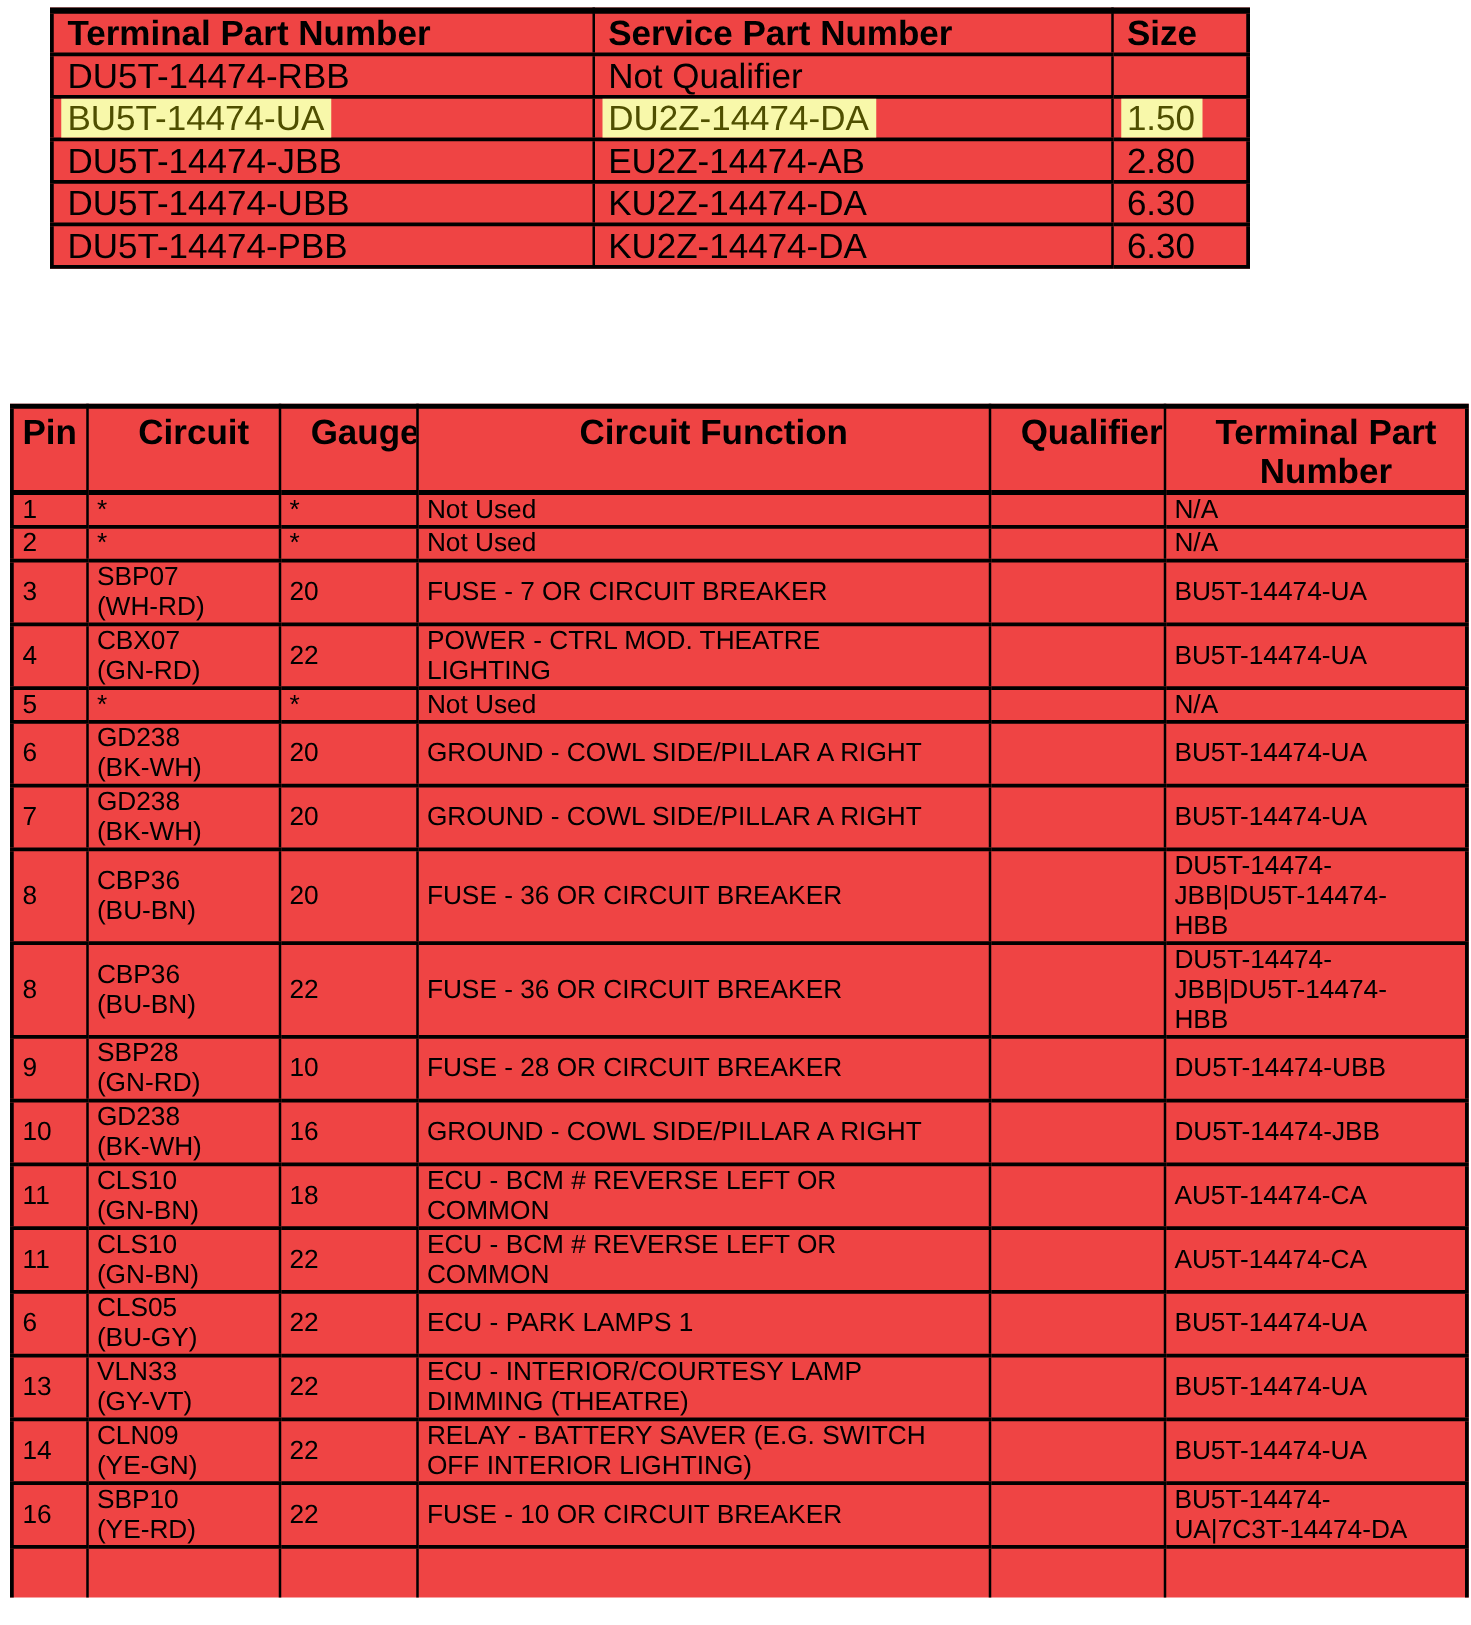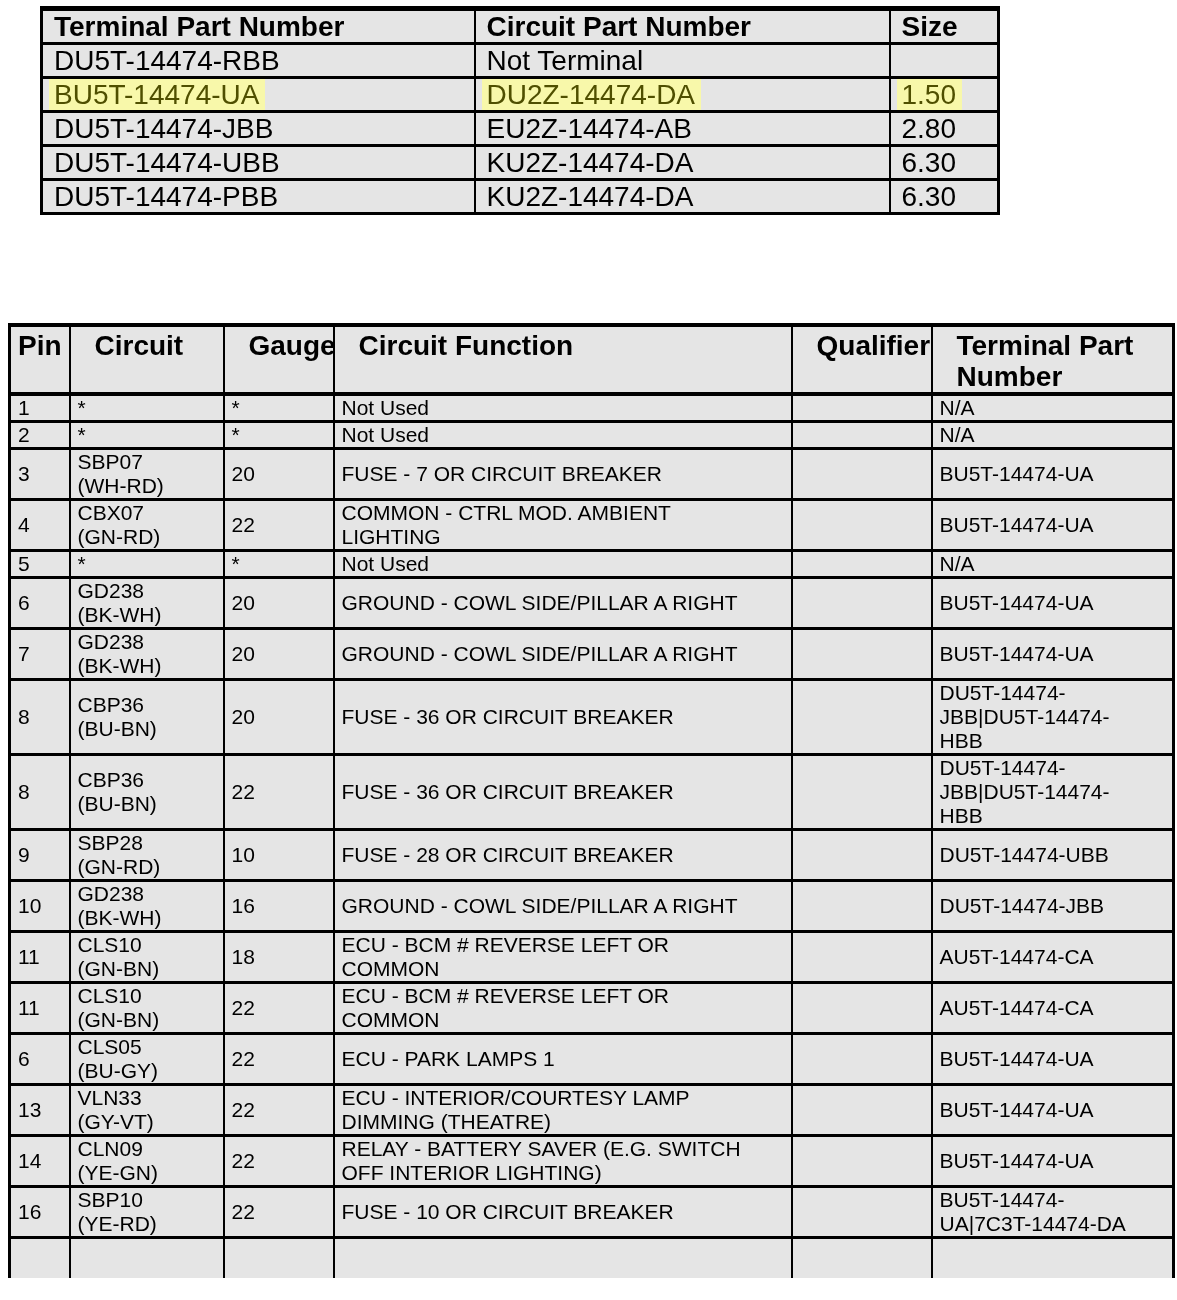--- a/index.html
+++ b/index.html
@@ -12,21 +12,21 @@
     height: 1300px;
     overflow: hidden;
     background: #ffffff;
     color: #000;
     font-family: "Liberation Sans", "DejaVu Sans", sans-serif;
   }
   table {
     position: absolute;
     border-collapse: collapse;
     table-layout: fixed;
-    background: #e5e5e5;
+    background: #ef4444;
   }
   td, th {
     overflow: hidden;
     white-space: pre-line;
     text-align: left;
     vertical-align: middle;
     box-sizing: border-box;
   }
 
   
@@ -68,21 +68,21 @@
   #pin-table th {
     font-weight: bold;
     font-size: 28px;
     line-height: 31px;
     vertical-align: top;
     padding-top: 3px;
     height: 68px;
     border-bottom-width: 4px;
     text-align: center;
   }
-  #pin-table th.center { text-align: left; padding-left: 24px; }
+  #pin-table th.center { text-align: center; padding-left: 24px; }
   #pin-table tr.h1 td { height: 24px; }
   #pin-table tr.h2 td { height: 48px; }
   #pin-table tr.h3 td { height: 73px; }
   #pin-table tr.stub td { height: 40px; border-bottom: none; }
 
   
   .hl {
     background: var(--hl-bg, #f8f8aa);
     color: var(--hl-fg, #4f4f00);
     padding: 2px 6px 3px 5px;
@@ -94,28 +94,28 @@
 
 <table id="terminal-table">
   <colgroup>
     <col style="width:433px">
       <col style="width:415px">
       <col style="width:109px">
   </colgroup>
   <thead>
     <tr>
       <th>Terminal Part Number</th>
-      <th>Circuit Part Number</th>
+      <th>Service Part Number</th>
       <th>Size</th>
     </tr>
   </thead>
   <tbody>
   <tr class="h1">
     <td><span class="cell-text">DU5T-14474-RBB</span></td>
-    <td><span class="cell-text">Not Terminal</span></td>
+    <td><span class="cell-text">Not Qualifier</span></td>
     <td><span class="cell-text"></span></td>
   </tr>
 
   <tr class="h1">
     <td><span class="cell-text hl">BU5T-14474-UA</span></td>
     <td><span class="cell-text hl">DU2Z-14474-DA</span></td>
     <td><span class="cell-text hl">1.50</span></td>
   </tr>
 
   <tr class="h1">
@@ -187,21 +187,21 @@
     <td>FUSE - 7 OR CIRCUIT BREAKER</td>
     <td></td>
     <td>BU5T-14474-UA</td>
   </tr>
 
   <tr class="h2">
     <td>4</td>
     <td>CBX07
 (GN-RD)</td>
     <td>22</td>
-    <td>COMMON - CTRL MOD. AMBIENT
+    <td>POWER - CTRL MOD. THEATRE
 LIGHTING</td>
     <td></td>
     <td>BU5T-14474-UA</td>
   </tr>
 
   <tr class="h1">
     <td>5</td>
     <td>*</td>
     <td>*</td>
     <td>Not Used</td>

